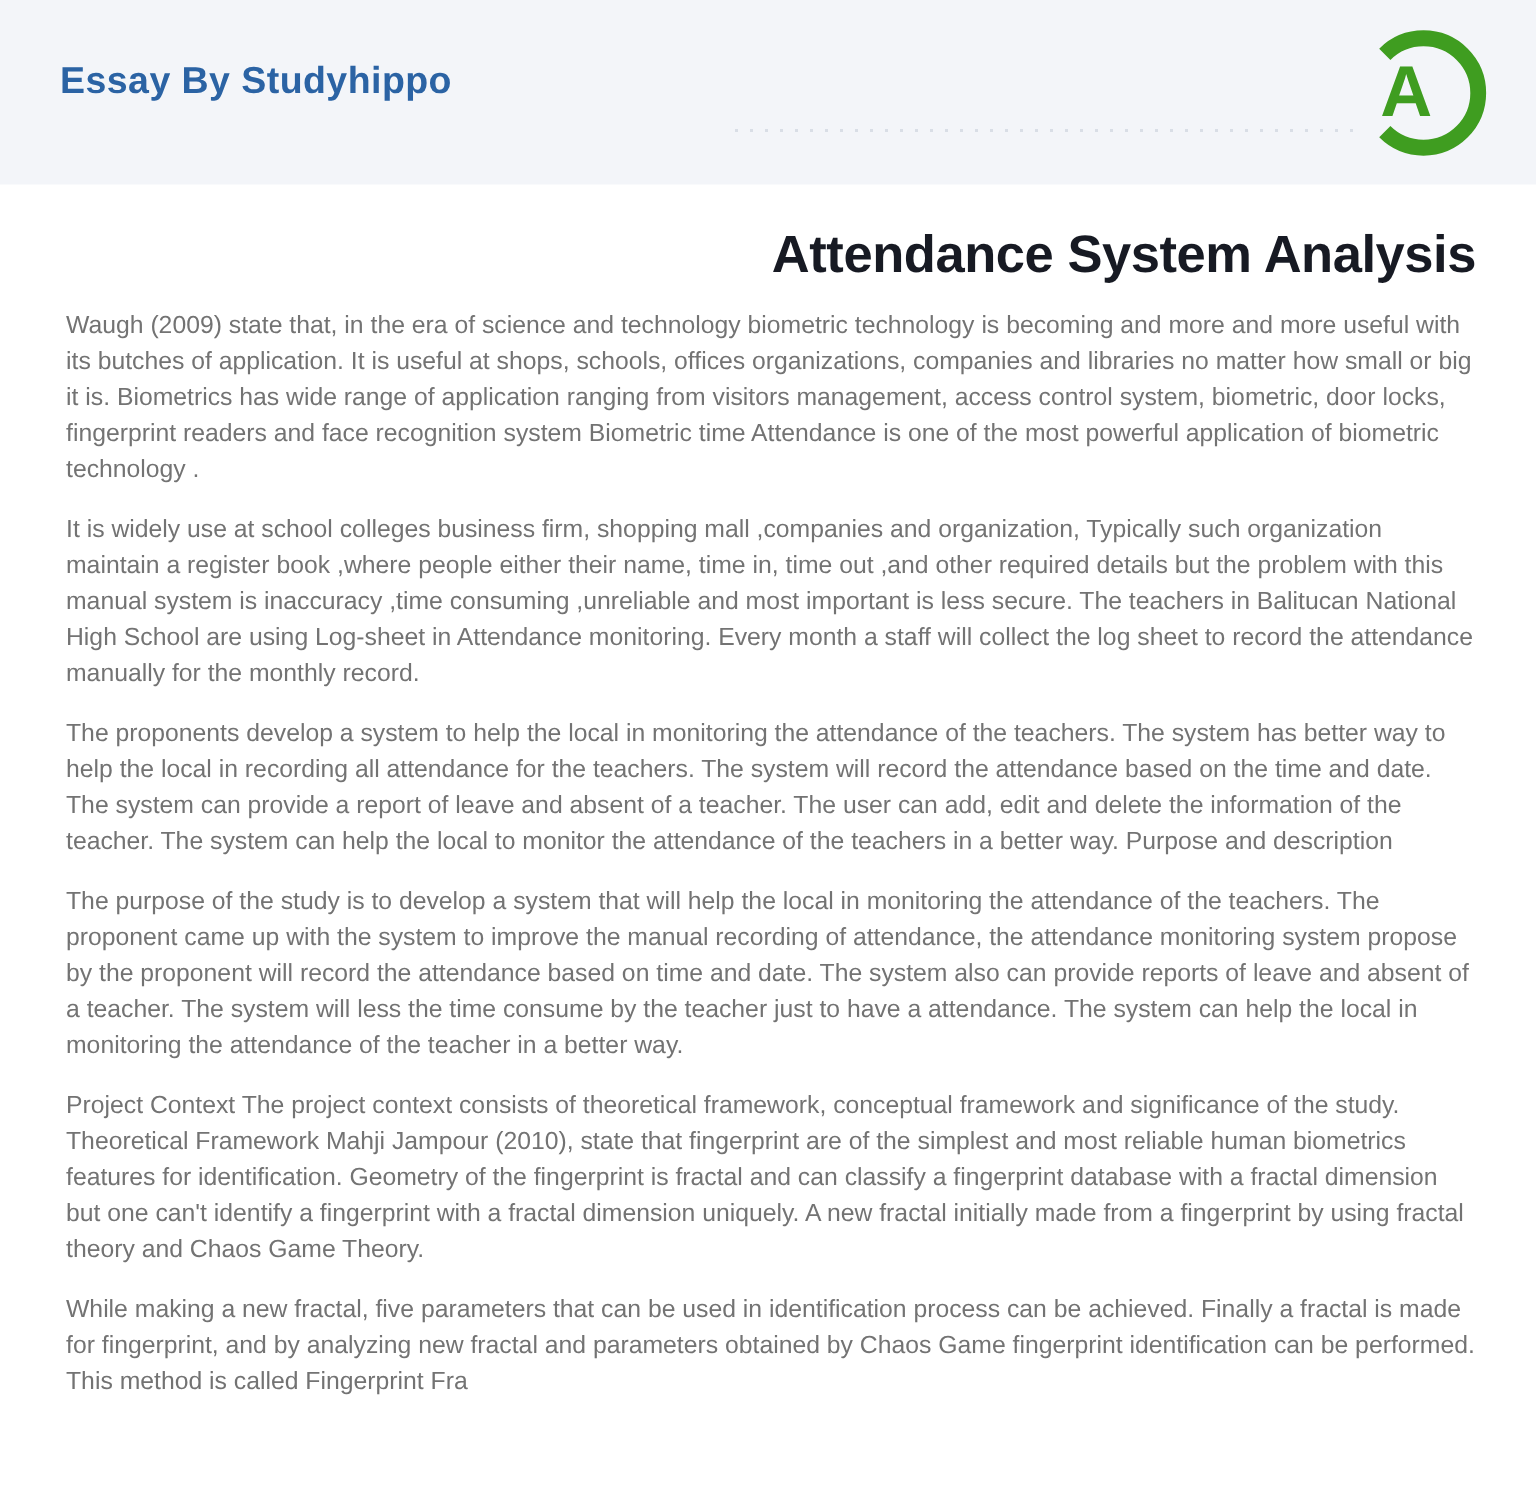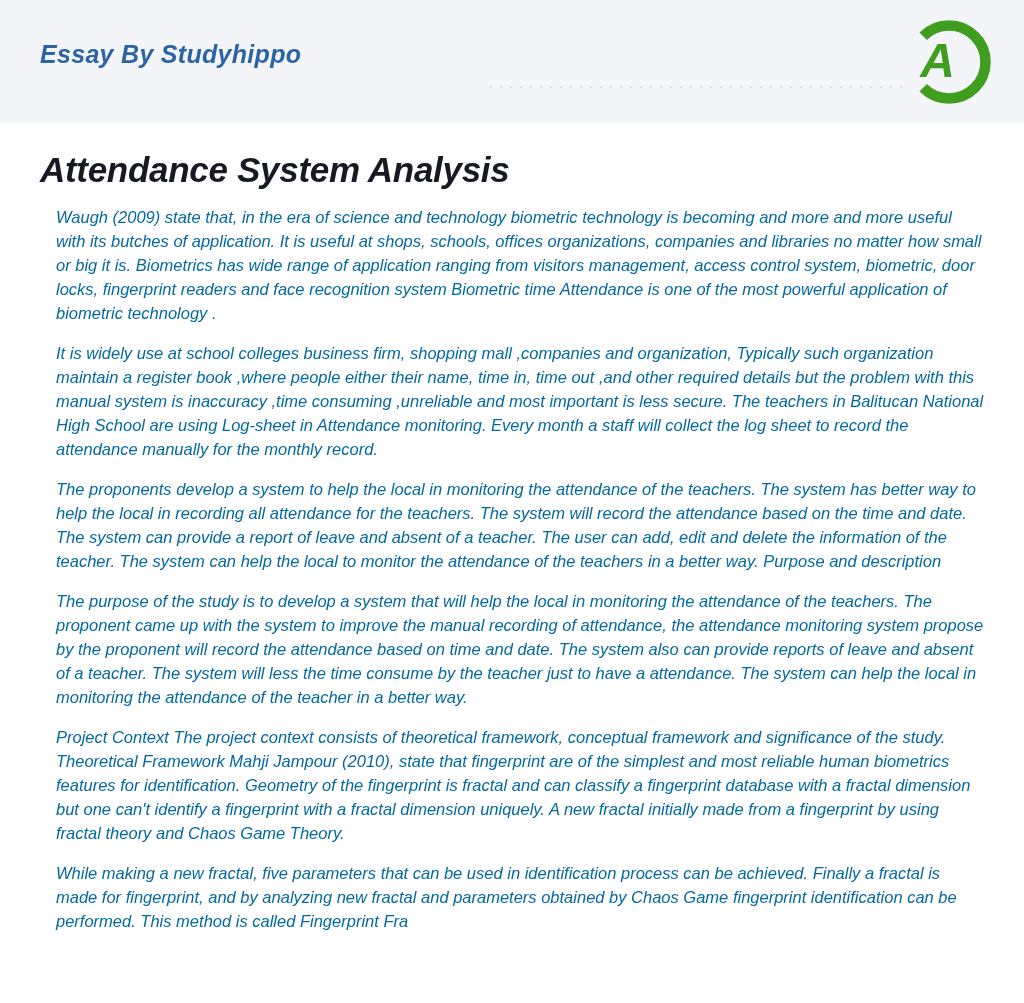--- a/index.html
+++ b/index.html
@@ -7,21 +7,20 @@
     padding: 0;
     background: #ffffff;
     font-family: "Liberation Sans", sans-serif;
   }
   .page {
     position: relative;
     width: 1024px;
     height: 1003px;
     background: #ffffff;
     overflow: hidden;
-    font-style: italic;
   }
   .header {
     position: relative;
     width: 100%;
     height: 123px;
     background: #f3f5f9;
   }
   .site-title {
     position: absolute;
     left: 40px;
@@ -70,26 +69,27 @@
   .content {
     padding: 0 40px;
   }
   .article-title {
     margin: 25px 0 0 0;
     font-size: 35px;
     line-height: 44px;
     font-weight: bold;
     color: #171a23;
     letter-spacing: -0.3px;
+    text-align: right;
   }
   .content p {
-    margin: 16px 0 0 16px;
+    margin: 16px 0 0 4px;
     font-size: 16.5px;
     line-height: 24px;
-    color: #0369a1;
+    color: #737373;
   }
   .content p.first {
     margin-top: 13px;
   }
 </style>
 </head>
 <body>
 
 <div class="page">
 

